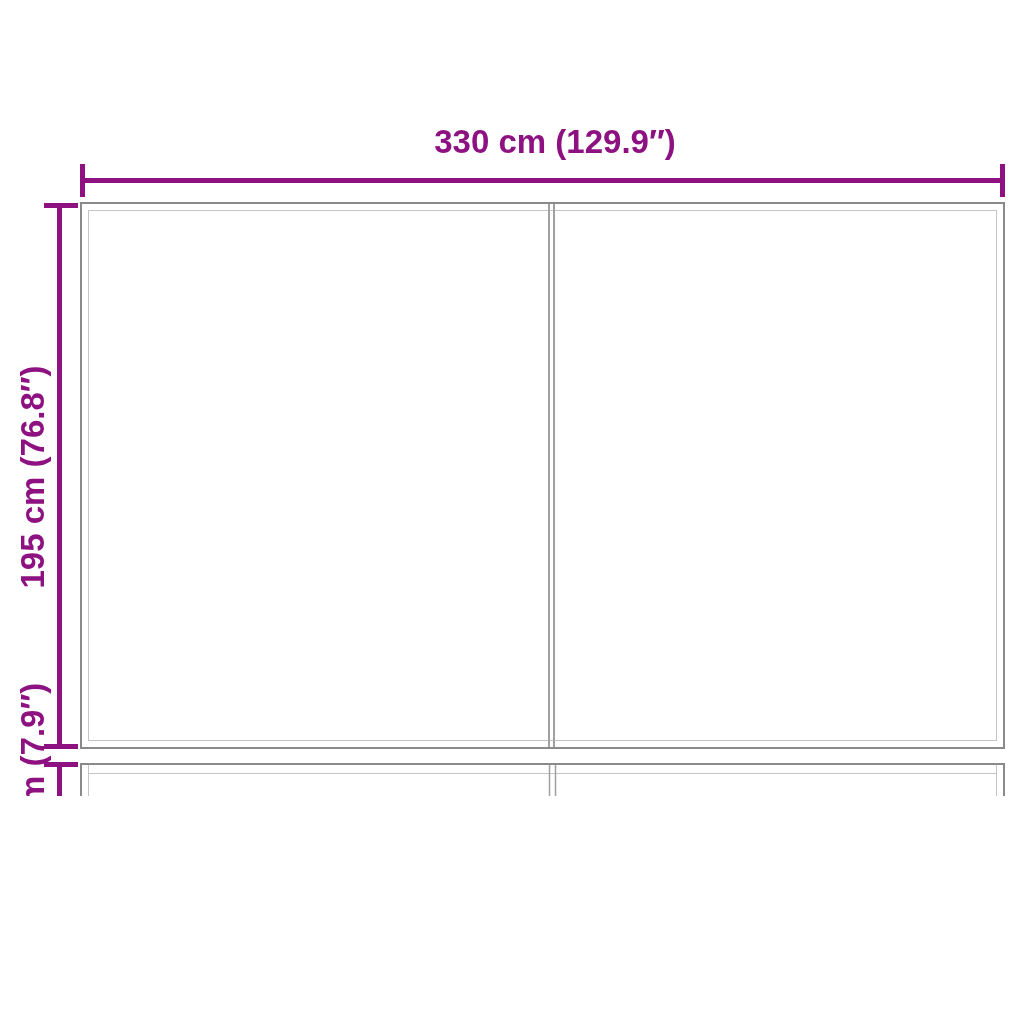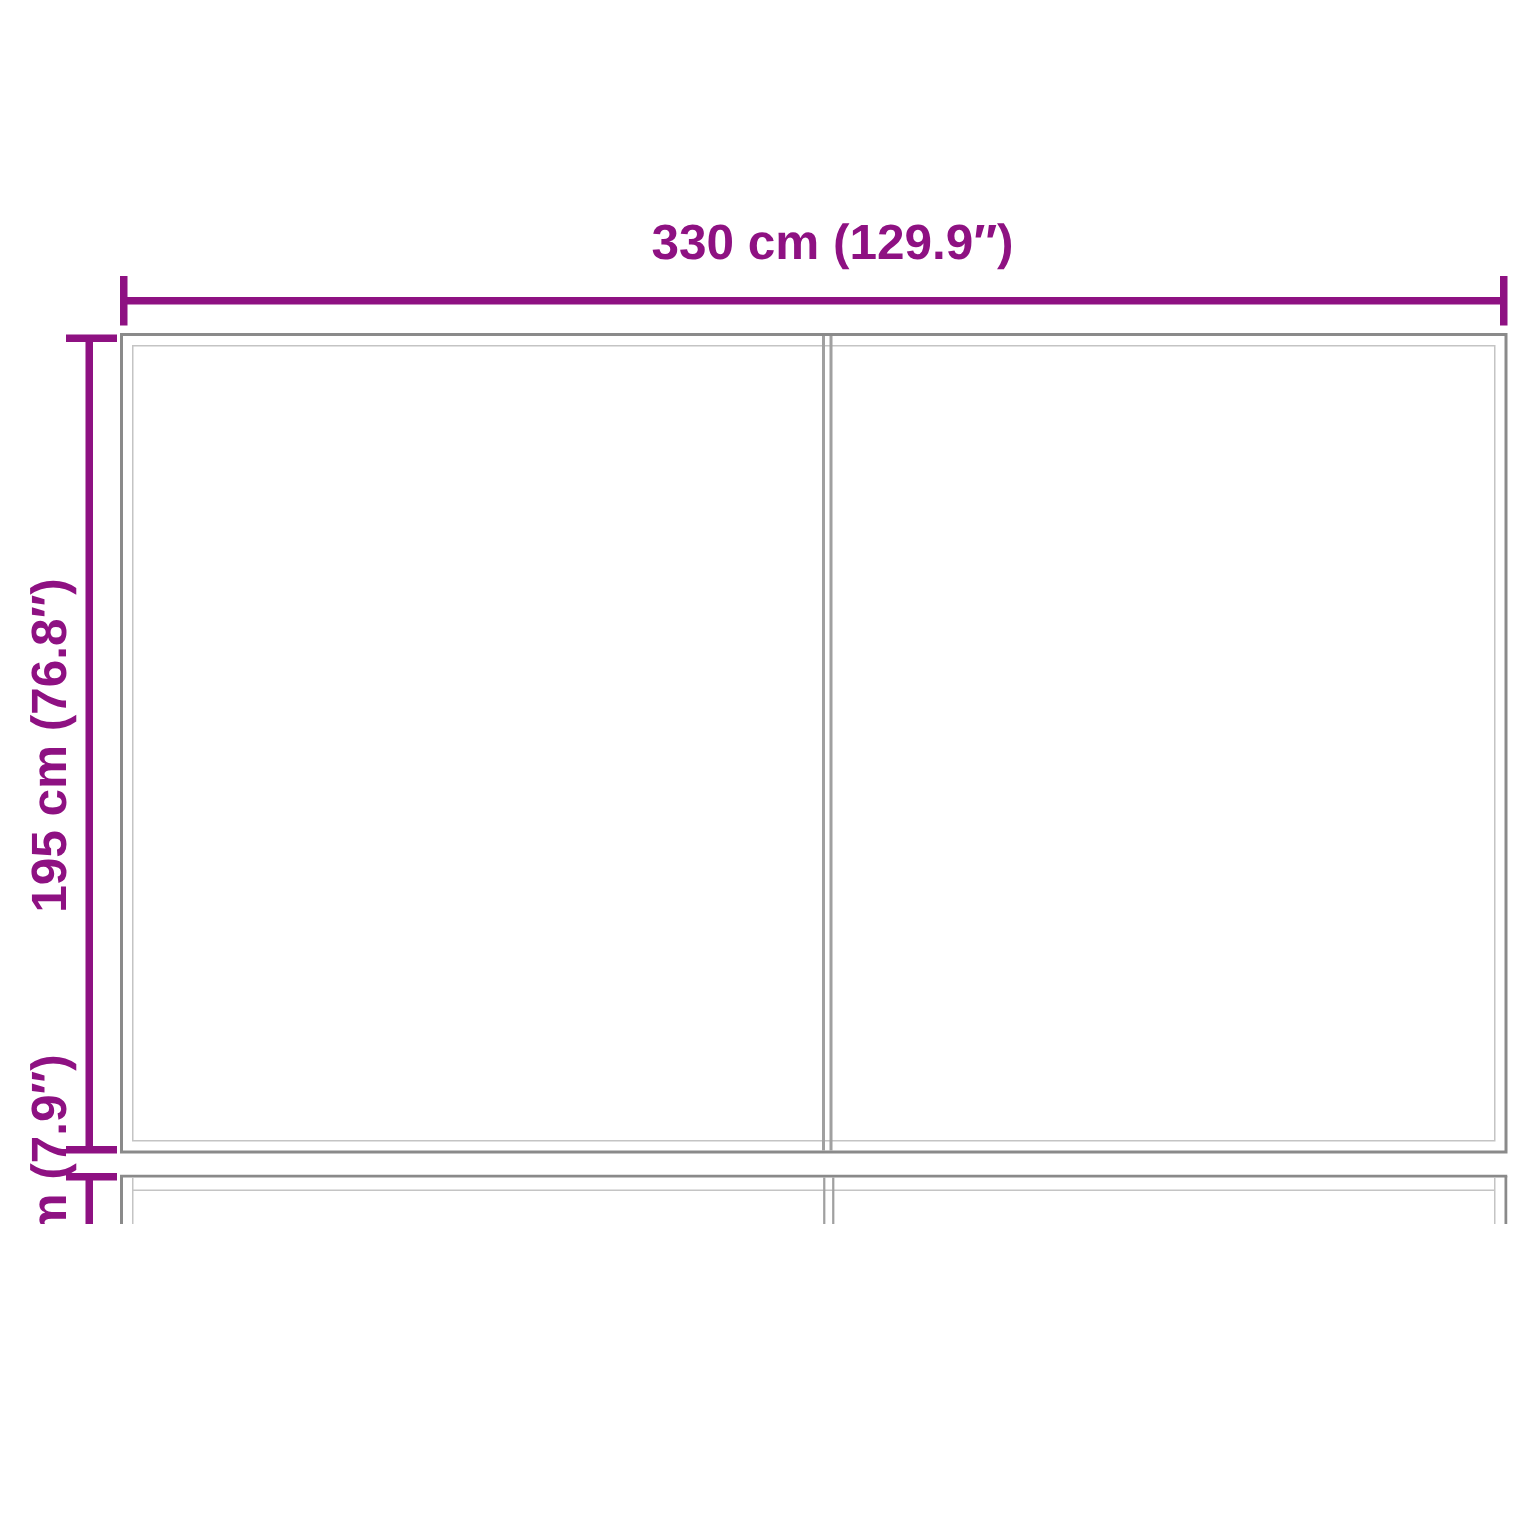--- a/index.html
+++ b/index.html
@@ -7,21 +7,20 @@
     padding: 0;
     background: #ffffff;
   }
   .canvas {
     position: relative;
     width: 1024px;
     height: 796px;
     background: #ffffff;
     overflow: hidden;
     font-family: "Liberation Sans", sans-serif;
-    margin-top: 20px;
   }
   
   .dim-line-h {
     position: absolute;
     background: #8E1182;
     height: 5px;
   }
   .dim-line-v {
     position: absolute;
     background: #8E1182;

